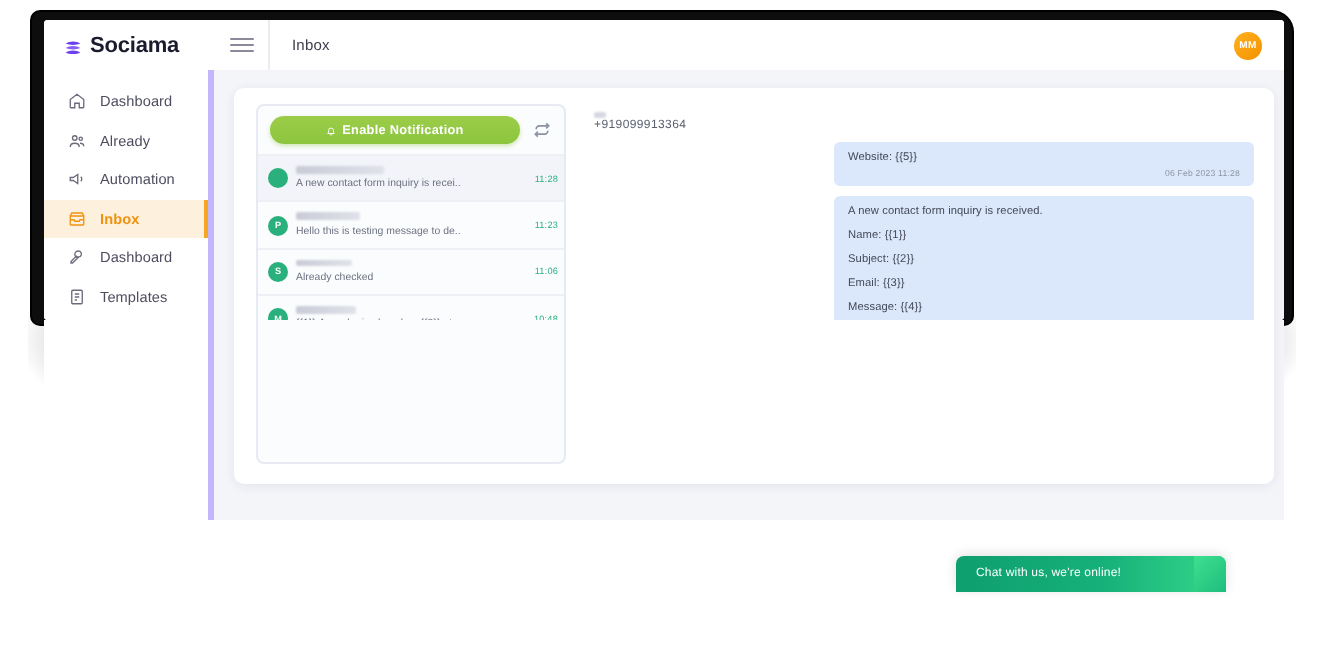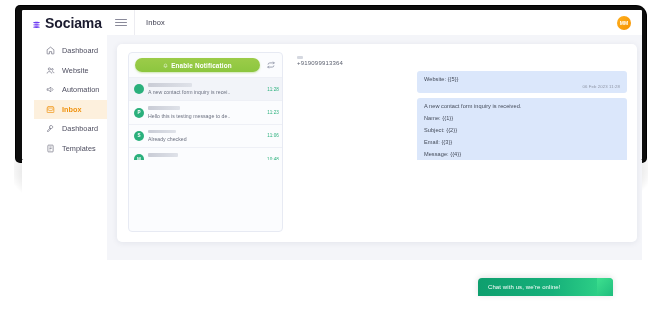--- a/index.html
+++ b/index.html
@@ -42,43 +42,43 @@
   }
   .topbar{
     position:absolute;left:0;top:0;width:620px;height:25px;
     background:#fff;display:flex;align-items:center;
   }
   .brand{
     width:78px;display:flex;align-items:center;gap:3px;padding-left:9px;
   }
   .logo-mark{width:11px;height:11px;position:relative;flex:none;}
   .brand-name{
-    font-size:14px;font-weight:700;color:#1b1b2f;letter-spacing:-.1px;
+    font-size:11px;font-weight:700;color:#1b1b2f;letter-spacing:-.1px;
   }
   .hamburger{
     width:12px;margin-left:6px;display:flex;flex-direction:column;gap:2px;cursor:pointer;
   }
   .hamburger i{display:block;height:1px;background:#8a8a9a;border-radius:1px;}
   .topbar-divider{
     width:1px;height:25px;background:#ececf1;margin-left:7px;
   }
   .crumb{
     font-size:7.5px;color:#3c3c4e;margin-left:11px;letter-spacing:.1px;
   }
   .avatar-top{
     position:absolute;right:11px;top:6px;width:14px;height:14px;border-radius:50%;
     background:linear-gradient(135deg,#ffb01f,#f59200);
     color:#fff;font-size:5px;font-weight:700;display:flex;align-items:center;justify-content:center;
     letter-spacing:.2px;
   }
 
   
   .sidebar{
-    position:absolute;left:12px;top:25px;width:85px;height:235px;
-    background:#ffffff;border-right:1px solid #c4b5fd;padding-top:6px;
+    position:absolute;left:0;top:25px;width:85px;height:235px;
+    background:#ffffff;border-right:3px solid #c4b5fd;padding-top:6px;
     box-sizing:border-box;
   }
   .nav-item{
     height:19.5px;display:flex;align-items:center;gap:7px;padding-left:12px;
     font-size:7.3px;color:#4d4d5f;cursor:pointer;position:relative;
     letter-spacing:.05px;
   }
   .nav-item .ic{width:9px;height:9px;flex:none;display:block;}
   .nav-item.active{
     background:#fdf0dd;color:#f0920f;font-weight:600;
@@ -221,21 +221,21 @@
             <span>Dashboard</span>
           </div>
 
           <div class="nav-item">
             <svg class="ic" viewBox="0 0 24 24" fill="none" stroke="#6b6b7d" stroke-width="1.8">
                 <circle cx="9" cy="8" r="3"></circle>
                 <circle cx="17" cy="9" r="2.2"></circle>
                 <path d="M3 20c0-3.3 2.7-5 6-5s6 1.7 6 5"></path>
                 <path d="M16 15c2.8 0 5 1.5 5 4"></path>
               </svg>
-            <span>Website</span>
+            <span>Already</span>
           </div>
 
           <div class="nav-item">
             <svg class="ic" viewBox="0 0 24 24" fill="none" stroke="#6b6b7d" stroke-width="1.8">
                 <path d="M3 10v4h4l6 4V6L7 10H3z"></path>
                 <path d="M17 9a4 4 0 010 6"></path>
               </svg>
             <span>Automation</span>
           </div>
 

